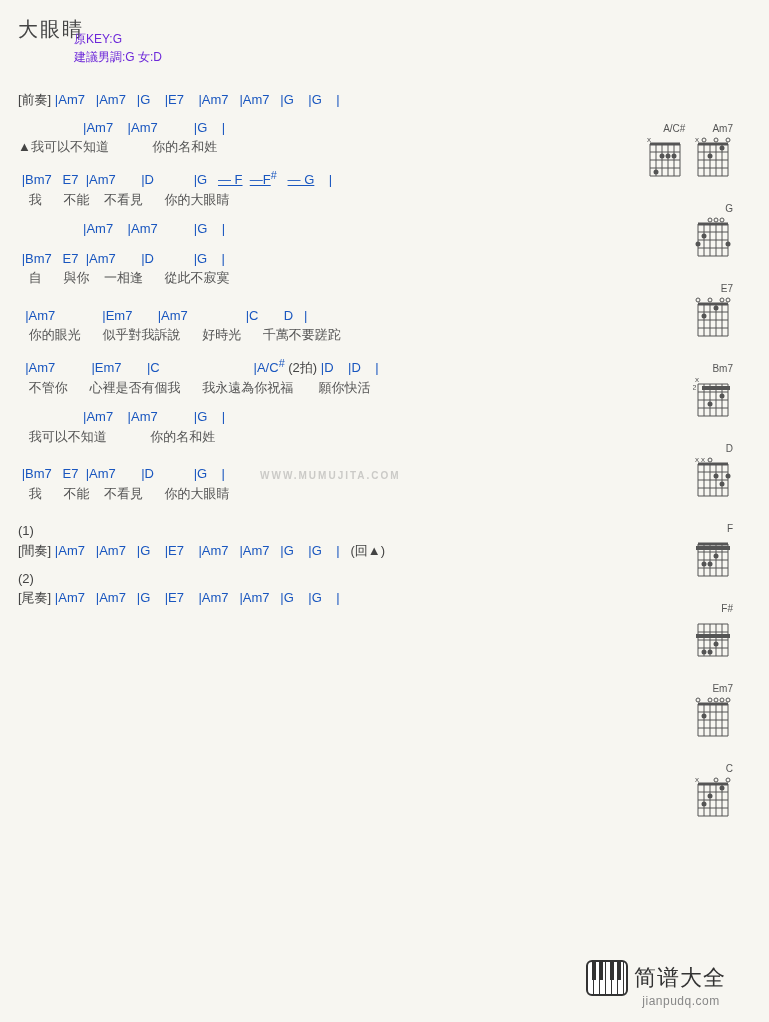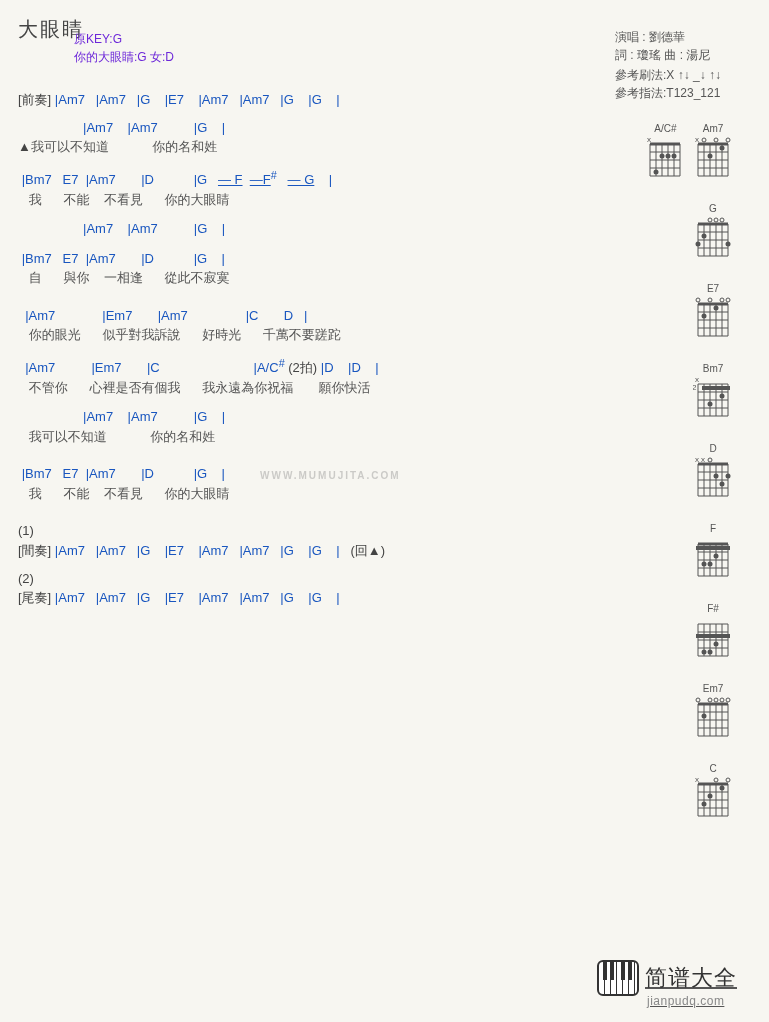--- a/index.html
+++ b/index.html
@@ -32,64 +32,50 @@
     position: absolute; left: 260px; top: 470px;
     font-size: 30px; color: rgba(220,60,40,0.18);
     font-weight: bold; pointer-events: none; letter-spacing: 1px;
     text-align: center;
   }
   .watermark small { display: block; font-size: 10px; color: rgba(120,120,120,0.35); letter-spacing: 2px; }
 
   
   .chordbar { position: absolute; right: 36px; top: 120px; width: 110px; }
   .chord-pair, .chord-single { margin-bottom: 16px; text-align: right; }
-  .chord-dia { display: inline-block; margin-left: 4px; text-align: center; }
+  .chord-dia { display: inline-block; margin-left: 4px; }
   .chord-name { font-size: 10px; color: #555; margin-bottom: 2px; }
   .cg { display: block; }
   
   .cg line { stroke: #555; stroke-width: 1; }
   .cg .nut { stroke-width: 3; }
   .cg circle { fill: #555; }
   .cg .open { fill: none; stroke: #555; stroke-width: 1; }
   .cg text { font-size: 8px; fill: #555; }
 
   
-  .footer { position: absolute; right: 32px; bottom: 14px; text-align: left; text-decoration: underline; }
+  .footer { position: absolute; right: 43px; bottom: 14px; text-align: center; }
   .footer-row { display: flex; align-items: center; }
   .piano-icon { width: 42px; height: 36px; border: 2px solid #333; border-radius: 6px; display: inline-block; position: relative; margin-right: 6px; background: #fff; }
   .piano-icon .wk { position: absolute; top: 0; bottom: 0; width: 6px; border-right: 1px solid #333; }
   .piano-icon .bk { position: absolute; top: 0; height: 18px; width: 4px; background: #333; }
   .brand { font-size: 22px; color: #333; font-weight: 500; letter-spacing: 1px; }
   .footer-url { font-size: 12px; color: #888; margin-top: -2px; margin-left: 50px; letter-spacing: 0.5px; }
 </style>
 </head>
 <body>
 
 <div class="page">
   <div class="title">大眼睛</div>
 
   <div class="meta-left">
     <div>原KEY:G</div>
-    <div>你的大眼睛:G 女:D</div>
-  </div>
-
-  <div class="meta-right">
-    <div>
-      <span>演唱 : </span><span>劉德華</span>
-    </div>
-    <div>
-      <span>詞 : </span><span>瓊瑤</span><span> 曲 : </span><span>湯尼</span>
-    </div>
-    <div class="tips">
-      <span>參考刷法:</span><span>X ↑↓ _↓ ↑↓</span>
-    </div>
-    <div>
-      <span>參考指法:</span><span>T123_121</span>
-    </div>
-  </div>
+    <div>建議男調:G 女:D</div>
+  </div>
+
 
   <div class="content">
 
     <div class="row"><span class="label">[前奏] </span><span class="ch">|Am7</span>   <span class="ch">|Am7</span>   <span class="ch">|G</span>    <span class="ch">|E7</span>    <span class="ch">|Am7</span>   <span class="ch">|Am7</span>   <span class="ch">|G</span>    <span class="ch">|G</span>    <span class="bar">|</span></div>
 
     <div class="section-gap"></div>
 
     <div class="block">
       <div class="row">                  <span class="ch">|Am7</span>    <span class="ch">|Am7</span>          <span class="ch">|G</span>    <span class="bar">|</span></div>
       <div class="row"><span class="marker">▲</span><span class="lyr">我可以不知道            你的名和姓</span></div>

